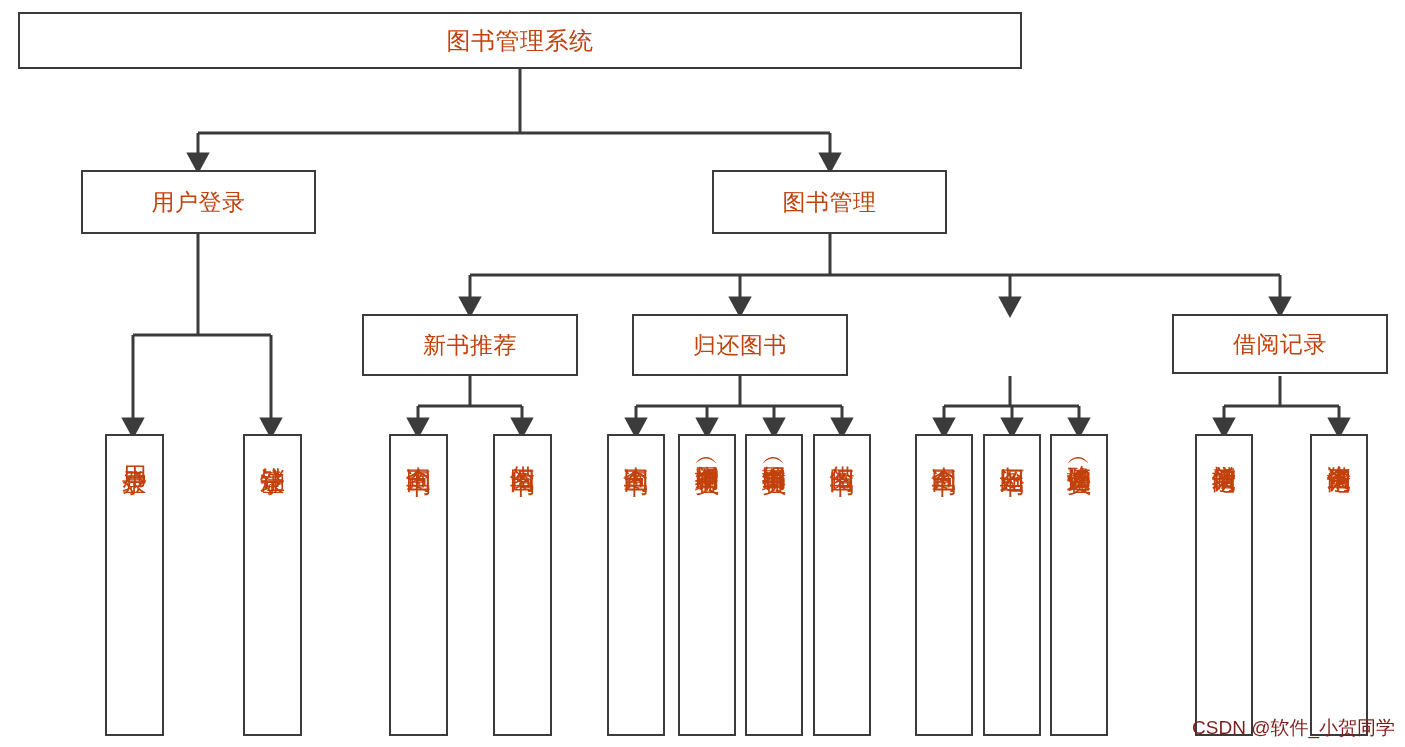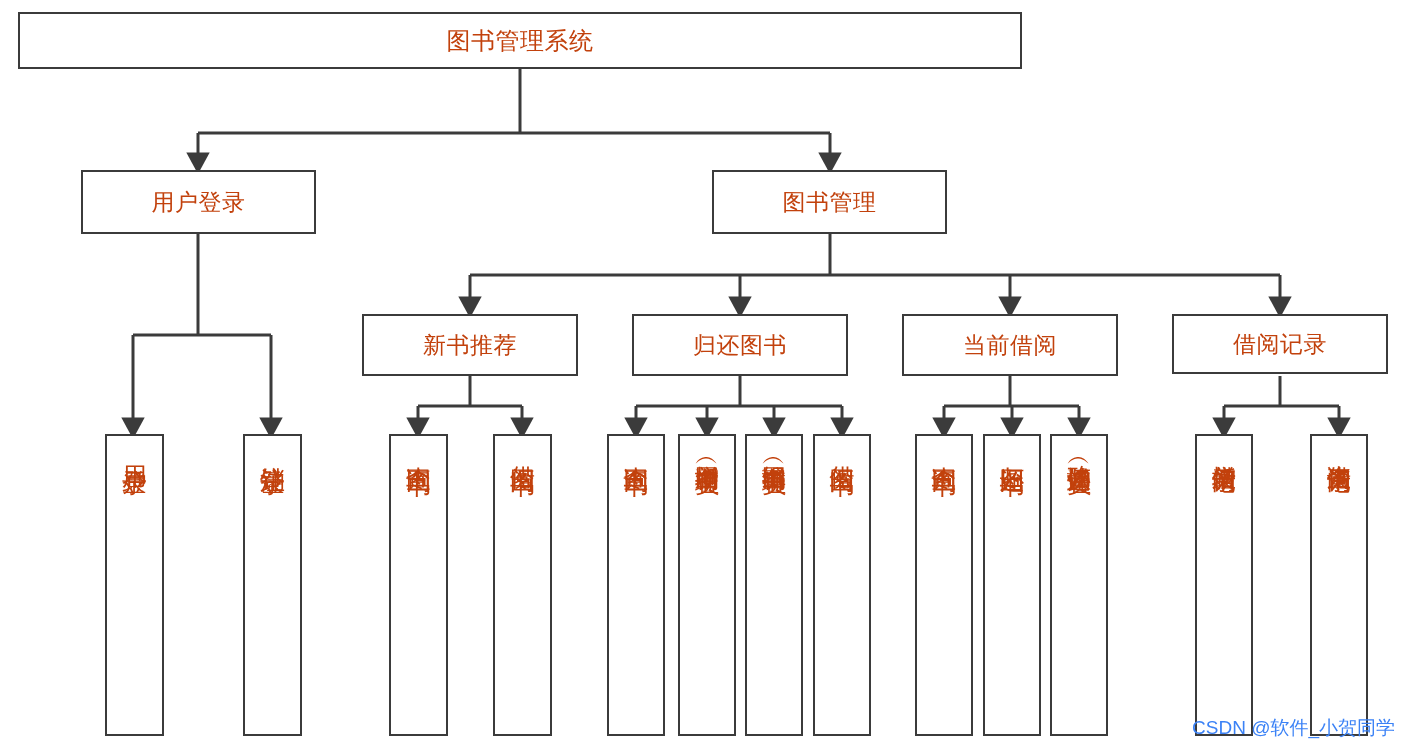--- a/index.html
+++ b/index.html
@@ -65,21 +65,21 @@
   }
   .node.leaf.tall-text .lbl {
     font-size: 24px;
     letter-spacing: 1px;
   }
   .watermark {
     position: absolute;
     right: 10px;
     bottom: 6px;
     font-size: 19px;
-    color: #3b82f6;
+    color: #7f1d1d;
     white-space: nowrap;
     font-family: "Liberation Sans", "DejaVu Sans", sans-serif;
   }
 </style>
 </head>
 <body>
 
 <div id="canvas">
 
   <svg class="edges" viewBox="0 0 1405 747">
@@ -145,23 +145,20 @@
   <div class="node horiz" style="left:362px; top:314px; width:216px; height:62px;">
     <span class="lbl">新书推荐</span>
   </div>
 
   <div class="node horiz" style="left:712px; top:170px; width:235px; height:64px;">
     <span class="lbl">图书管理</span>
   </div>
   <div class="node horiz" style="left:632px; top:314px; width:216px; height:62px;">
     <span class="lbl">归还图书</span>
   </div>
-  <div class="node horiz" style="left:902px; top:314px; width:216px; height:62px;">
-    <span class="lbl">当前借阅</span>
-  </div>
   <div class="node horiz" style="left:1172px; top:314px; width:216px; height:60px;">
     <span class="lbl">借阅记录</span>
   </div>
 
   <div class="node leaf" style="left:105px; top:434px; width:59px; height:302px;">
     <span class="lbl">用户登录</span>
   </div>
   <div class="node leaf" style="left:243px; top:434px; width:59px; height:302px;">
     <span class="lbl">注销登录</span>
   </div>

